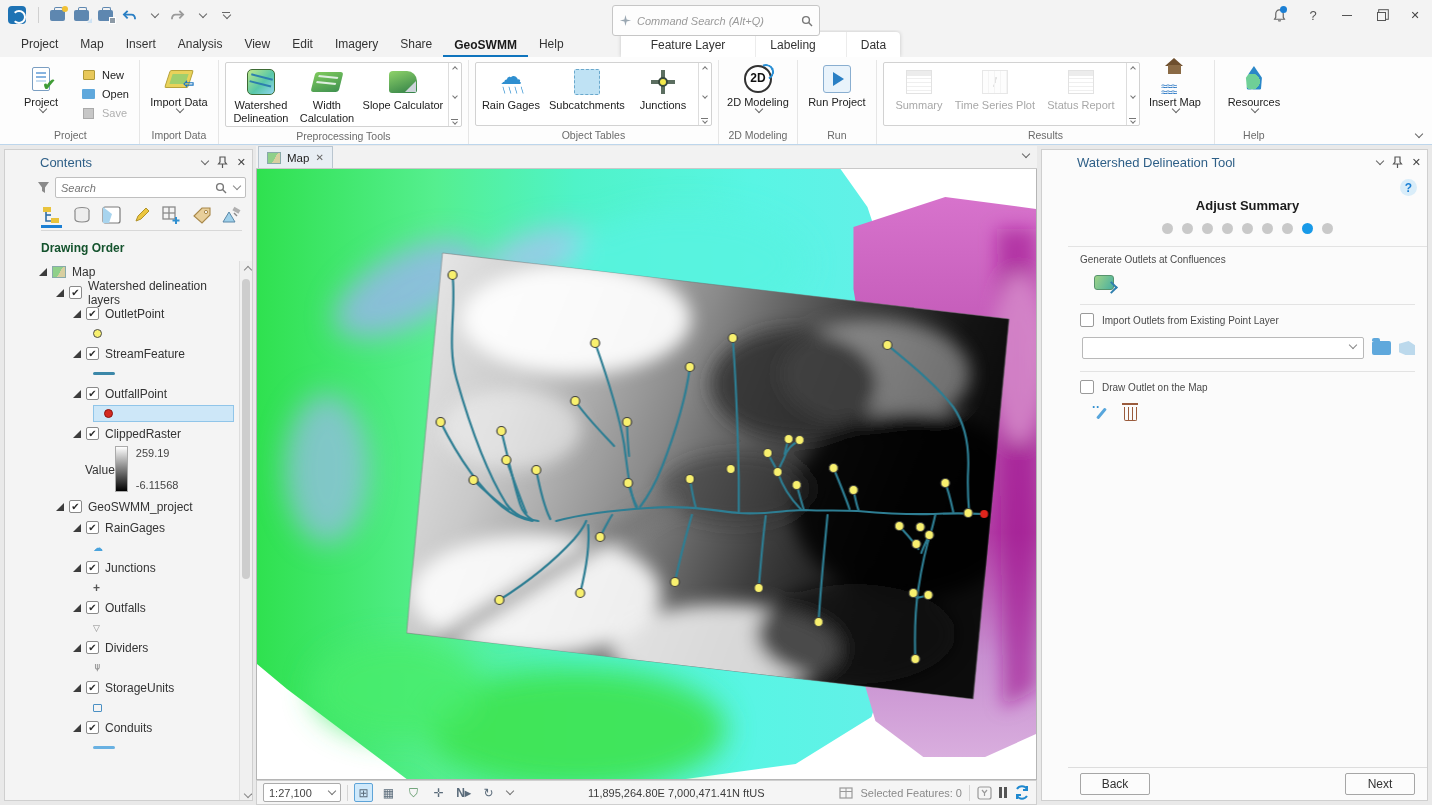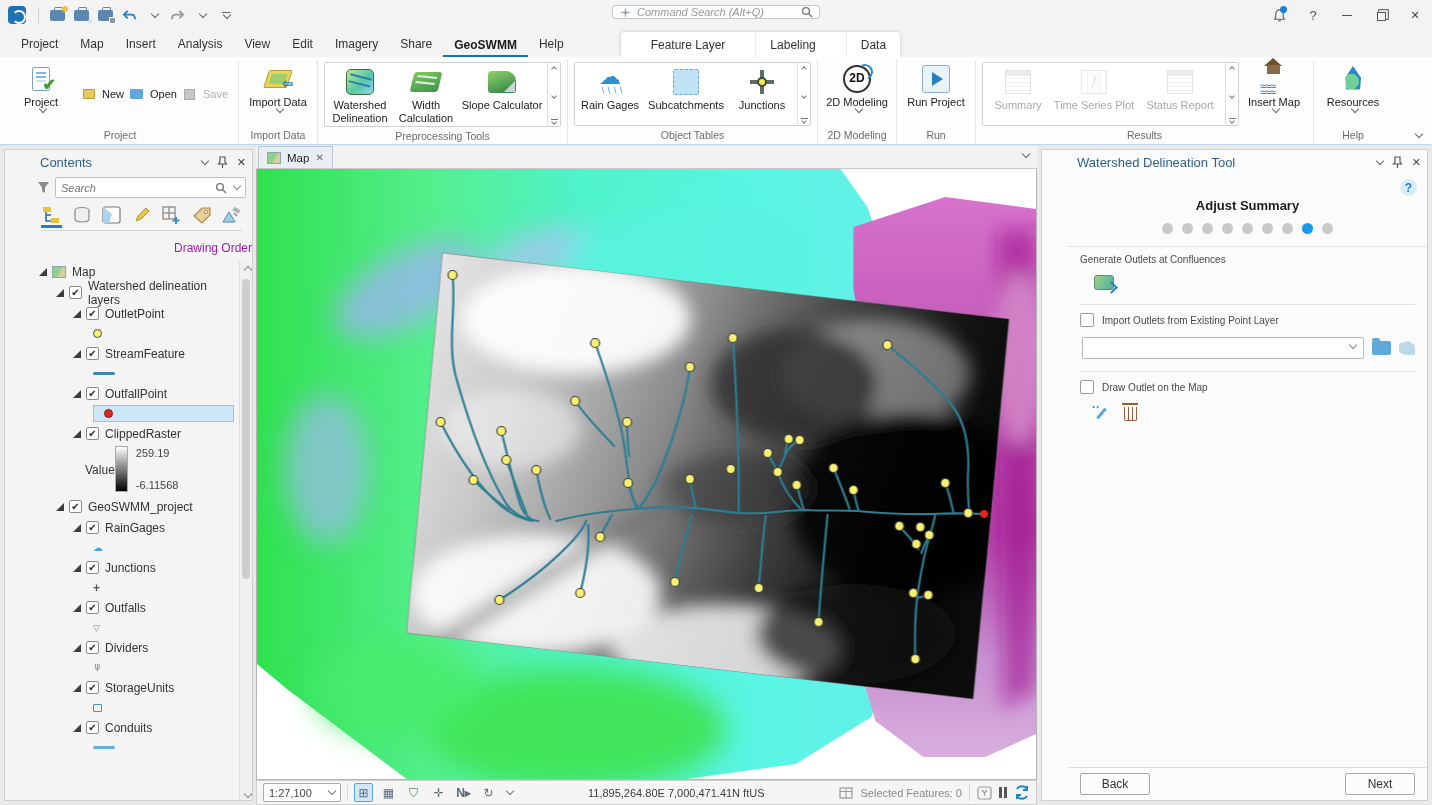--- a/index.html
+++ b/index.html
@@ -14,21 +14,21 @@
   .qat-btn { width:22px; height:22px; display:flex; align-items:center; justify-content:center; margin:0 1px; }
   .case { width:15px; height:11px; background:#5e87b0; border-radius:2px; position:relative; }
   .case::before { content:""; position:absolute; top:-3px; left:4px; width:7px; height:3px; border:1px solid #5e87b0; border-bottom:none; border-radius:2px 2px 0 0; }
   .badge-star  { position:absolute; right:-3px; top:-4px; width:6px; height:6px; background:#f2c235; border-radius:50%; }
   .badge-open  { position:absolute; right:-3px; bottom:-2px; width:0; height:0; border-left:5px solid transparent; border-bottom:5px solid #cfe3f4; }
   .badge-save  { position:absolute; right:-3px; bottom:-3px; width:7px; height:7px; background:#8d9aa6; border:1px solid #fff; }
   .undo-svg { width:15px; height:13px; }
   .chev { display:inline-block; width:6px; height:6px; border-right:1.5px solid #666; border-bottom:1.5px solid #666; transform:rotate(45deg); margin-left:3px; margin-top:-3px; }
   .chev.up { transform:rotate(225deg); margin-top:3px; }
   .pinbar { display:inline-block; width:8px; border-top:1.5px solid #666; margin-left:2px; }
-  .searchbox { position:absolute; left:50%; top:5px; transform:translateX(-50%); width:208px; height:14px; background:#fdfdfd; border:1px solid #c6c6c6; border-radius:3px; display:flex; align-items:center; padding:0 6px; gap:5px; }
+  .searchbox { position:absolute; left:50%; top:5px; transform:translateX(-50%); width:208px; height:31px; background:#fdfdfd; border:1px solid #c6c6c6; border-radius:3px; display:flex; align-items:center; padding:0 6px; gap:5px; }
   .searchbox .ph { color:#9a9a9a; font-style:italic; font-size:11px; flex:1; }
   .tb-right { position:absolute; right:0; top:0; height:30px; display:flex; align-items:center; }
   .tb-btn { width:34px; height:30px; display:flex; align-items:center; justify-content:center; color:#555; font-size:13px; position:relative; }
   .bell-dot { position:absolute; top:6px; right:9px; width:7px; height:7px; background:#1b7fd4; border-radius:50%; }
   .ico-min { width:10px; border-top:1.5px solid #555; display:inline-block; }
   .ico-restore { width:9px; height:9px; border:1.2px solid #555; display:inline-block; box-shadow:2px -2px 0 -0.2px #f3f3f3, 2px -2px 0 0.8px #555; margin-top:2px; }
 
   
   .tabrow { height:27px; background:#f3f3f3; display:flex; align-items:flex-end; padding-left:10px; }
   .mtab { padding:5px 11px 6px; font-size:12px; color:#333; cursor:default; }
@@ -41,21 +41,21 @@
   .ribbon { height:88px; background:#fdfdfd; border-bottom:1px solid #bdd6ec; display:flex; padding:3px 2px 0; position:relative; }
   .rgroup { display:flex; flex-direction:column; padding:0 2px; }
   .rgroup + .rgroup { border-left:1px solid #e6e6e6; }
   .rbody { flex:1; display:flex; align-items:stretch; padding:1px 4px; gap:2px; }
   .rlabel { text-align:center; font-size:10.5px; color:#6b6b6b; padding:1px 0 3px; }
   .btn-lg { width:66px; display:flex; flex-direction:column; align-items:center; padding:3px 1px 1px; font-size:11px; color:#222; text-align:center; line-height:1.15; border-radius:2px; }
   .btn-lg.wide { width:86px; }
   .btn-lg .cap { margin-top:2px; }
   .btn-lg.dis { color:#a8a8a8; }
   .btn-lg.dis .ic { opacity:.4; filter:grayscale(1); }
-  .stackcol { display:flex; flex-direction:row; justify-content:center; gap:4px; padding:0 4px; }
+  .stackcol { display:flex; flex-direction:column; justify-content:center; gap:4px; padding:0 4px; }
   .btn-sm { display:flex; align-items:center; gap:5px; font-size:11px; color:#222; }
   .btn-sm.dis { color:#b0b0b0; }
   .framed { border:1px solid #d2d2d2; background:#fff; border-radius:2px; display:flex; position:relative; padding:1px 15px 1px 2px; margin:1px 0; }
   .scrollcol { position:absolute; right:0; top:0; bottom:0; width:13px; border-left:1px solid #ddd; display:flex; flex-direction:column; align-items:center; justify-content:space-between; padding:2px 0; }
   .scrollcol .chev { border-color:#777; width:4px; height:4px; margin:2px 0; }
   .ic { width:30px; height:30px; display:flex; align-items:center; justify-content:center; position:relative; }
   .ic16 { width:17px; height:15px; display:flex; align-items:center; justify-content:center; }
   .ribbon-collapse { position:absolute; right:10px; bottom:4px; }
 
   
@@ -104,21 +104,21 @@
   .pane-title { font-size:13px; color:#2e5f87; flex:1; }
   .pane-icons { display:flex; align-items:center; gap:9px; color:#555; }
   .xglyph { font-size:11px; color:#444; }
   .search-row { display:flex; align-items:center; padding:2px 6px 4px; gap:5px; }
   .cont-search { flex:1; height:21px; background:#fff; border:1px solid #bfbfbf; border-radius:2px; display:flex; align-items:center; padding:0 5px; gap:4px; }
   .cont-search input { border:none; outline:none; flex:1; font-size:11px; font-style:italic; color:#555; font-family:inherit; background:transparent; }
   .icon-toolbar { display:flex; align-items:center; gap:9px; padding:4px 10px 0; }
   .itb { width:22px; height:22px; display:flex; align-items:center; justify-content:center; padding-bottom:4px; }
   .itb.active { border-bottom:3px solid #1b7fd4; padding-bottom:1px; }
   .itb-rule { height:1px; background:#d8d8d8; margin:2px 10px 6px; }
-  .sec-title { font-weight:normal; color:#a21caf; padding:4px 0 6px 10px; font-size:12px;text-align:right; }
+  .sec-title { font-weight:bold; color:#14532d; padding:4px 0 6px 10px; font-size:12px; }
   .treewrap { flex:1; position:relative; overflow:hidden; }
   .tree { position:absolute; inset:0 14px 0 0; }
   .trow { display:flex; align-items:center; height:21px; }
   .srow { display:flex; align-items:center; height:19px; }
   .exp { width:0; height:0; border-left:4px solid transparent; border-top:4px solid transparent; border-right:4px solid #3c3c3c; border-bottom:4px solid #3c3c3c; margin-right:5px; flex:none; }
   .cbx { width:13px; height:13px; border:1px solid #8a8a8a; background:#fff; border-radius:2px; margin-right:6px; font-size:10px; line-height:11px; text-align:center; color:#2b2b2b; flex:none; }
   .mapthumb { width:14px; height:12px; border:1px solid #8aa; background:linear-gradient(120deg,#8fd08a 55%,#d8cfa0 56%); margin-right:6px; flex:none; }
   .sym-outlet { width:9px; height:9px; border-radius:50%; background:#f8f06e; border:1.5px solid #4c4c4c; }
   .sym-outfall { width:9px; height:9px; border-radius:50%; background:#d42a20; border:1px solid #8c1410; }
   .sym-line { width:22px; height:3px; border-radius:2px; }

